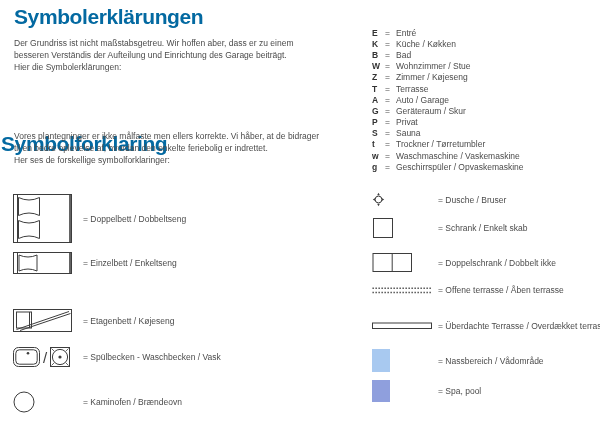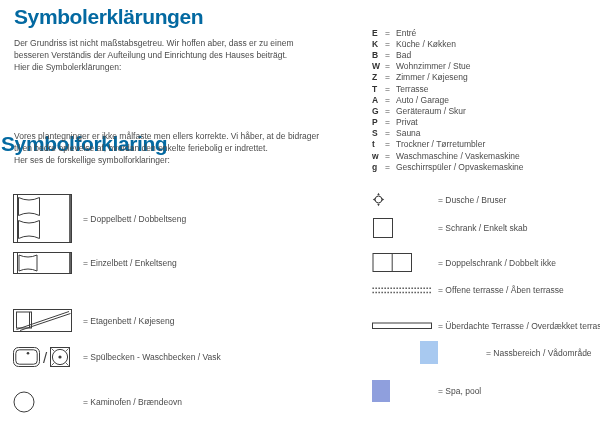--- a/index.html
+++ b/index.html
@@ -46,31 +46,31 @@
   #row-singlebed { top:252px; height:22px; }
   #row-bunkbed   { top:309px; height:23px; }
   #row-sink      { top:347px; height:20px; }
   #row-stove     { top:392px; height:20px; }
 
   #row-shower    { top:192px; height:15px; }
   #row-cabinet   { top:218px; height:20px; }
   #row-dblcab    { top:253px; height:19px; }
   #row-openterr  { top:285px; height:10px; }
   #row-covterr   { top:322px; height:8px; }
-  #row-wet       { top:341px; height:23px;margin-left:48px; }
+  #row-wet       { top:349px; height:23px; }
   #row-spa       { top:380px; height:22px; }
 </style>
 </head>
 <body>
 
 <div class="page">
 
   <div id="title-de" class="title">Symbolerklärungen</div>
   <div id="intro-de" class="intro">Der Grundriss ist nicht maßstabsgetreu. Wir hoffen aber, dass er zu einem
-besseren Verständis der Aufteilung und Einrichtung des Hauses beiträgt.
+besseren Verständis der Aufteilung und Einrichtung des Garage beiträgt.
 Hier die Symbolerklärungen:</div>
 
   <div id="title-da" class="title">Symbolforklaring</div>
   <div id="intro-da" class="intro">Vores plantegninger er ikke målfaste men ellers korrekte. Vi håber, at de bidrager
 til en bedre oplevelse af, hvordan den enkelte feriebolig er indrettet.
 Her ses de forskellige symbolforklaringer:</div>
 
   <div class="abbrev">
     <div class="abbrev-row">
       <span class="abbrev-letter">E</span>

